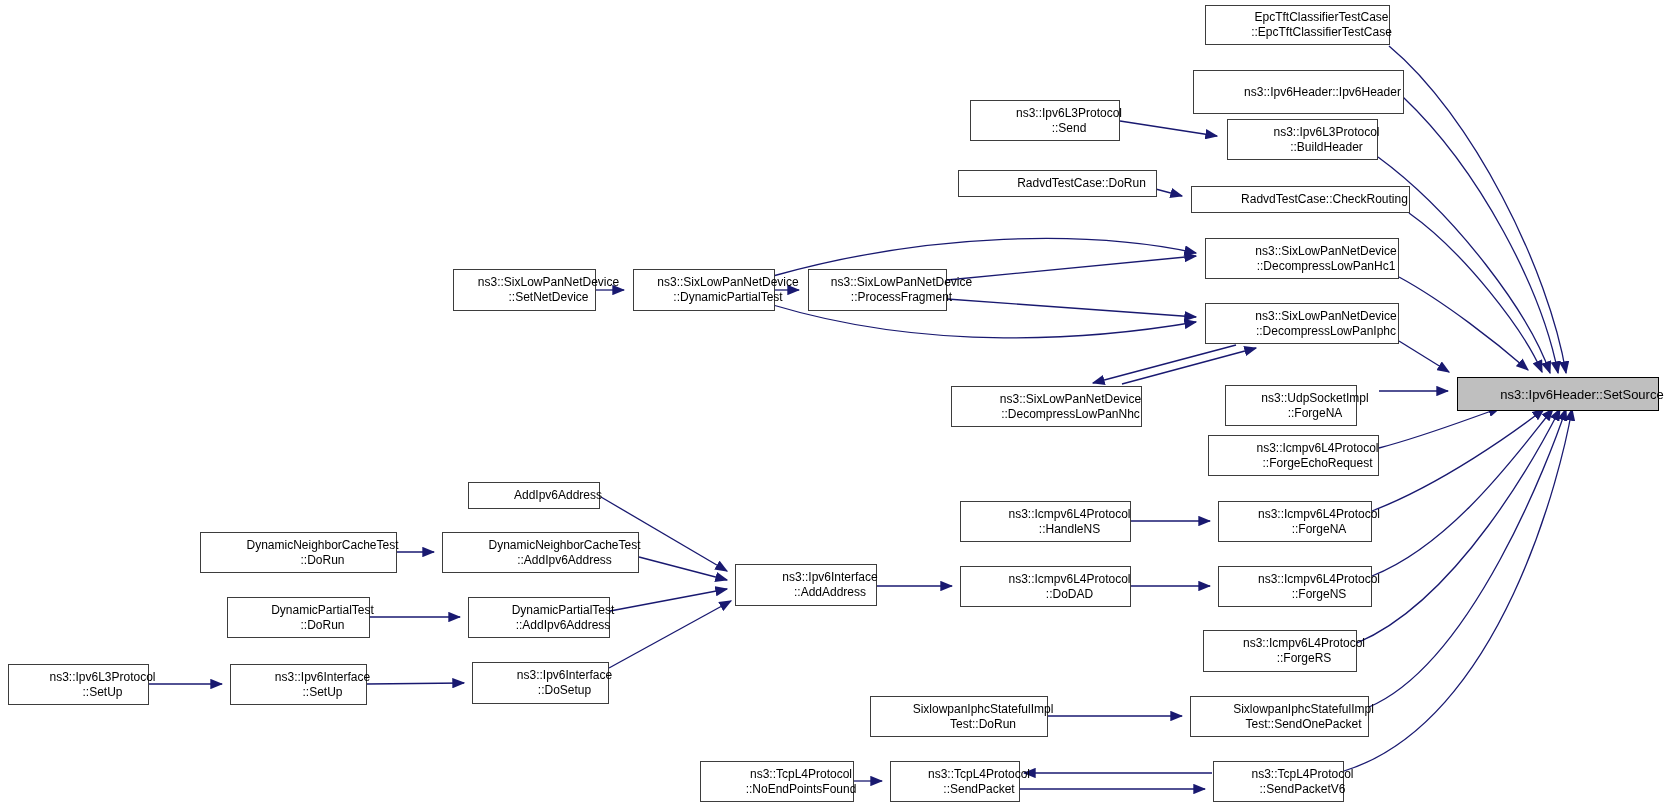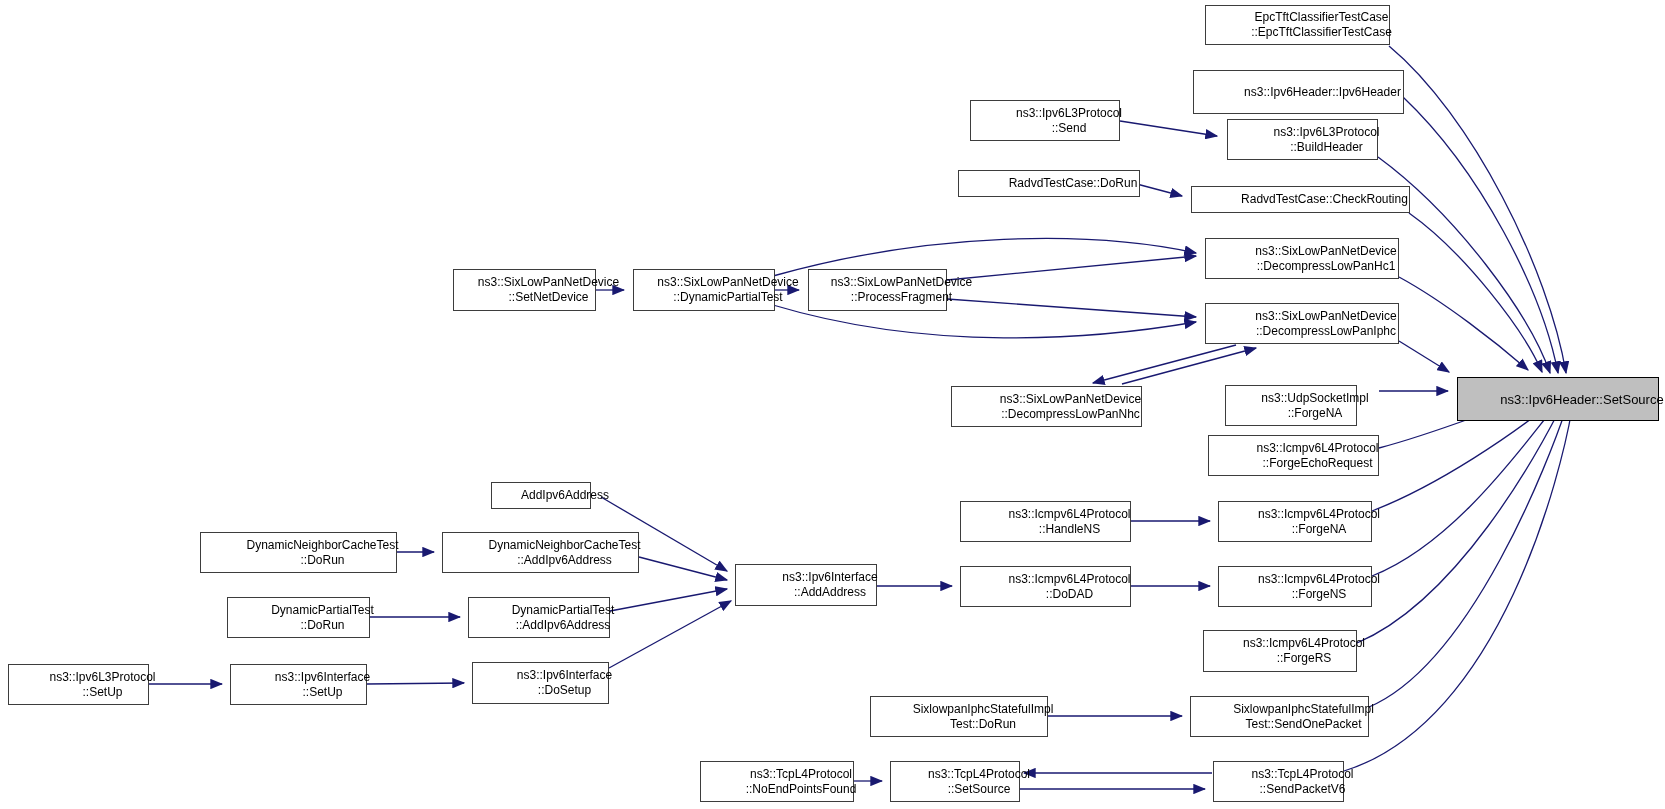--- a/index.html
+++ b/index.html
@@ -71,21 +71,21 @@
       <span>ns3::Ipv6Header::Ipv6Header</span>
     </div>
   <div class="node" style="left:970px;top:100px;width:150px;height:41px">
       <span>ns3::Ipv6L3Protocol</span>
       <span>::Send</span>
     </div>
   <div class="node" style="left:1227px;top:119px;width:151px;height:41px">
       <span>ns3::Ipv6L3Protocol</span>
       <span>::BuildHeader</span>
     </div>
-  <div class="node" style="left:958px;top:170px;width:182px;height:27px">
+  <div class="node" style="left:958px;top:170px;width:199px;height:27px">
       <span>RadvdTestCase::DoRun</span>
     </div>
   <div class="node" style="left:1191px;top:186px;width:219px;height:27px">
       <span>RadvdTestCase::CheckRouting</span>
     </div>
   <div class="node" style="left:453px;top:269px;width:143px;height:42px">
       <span>ns3::SixLowPanNetDevice</span>
       <span>::SetNetDevice</span>
     </div>
   <div class="node" style="left:633px;top:269px;width:142px;height:42px">
@@ -129,21 +129,21 @@
       <span>::DoDAD</span>
     </div>
   <div class="node" style="left:1218px;top:566px;width:154px;height:41px">
       <span>ns3::Icmpv6L4Protocol</span>
       <span>::ForgeNS</span>
     </div>
   <div class="node" style="left:1203px;top:630px;width:154px;height:42px">
       <span>ns3::Icmpv6L4Protocol</span>
       <span>::ForgeRS</span>
     </div>
-  <div class="node" style="left:491px;top:482px;width:100px;height:27px">
+  <div class="node" style="left:468px;top:482px;width:132px;height:27px">
       <span>AddIpv6Address</span>
     </div>
   <div class="node" style="left:200px;top:532px;width:197px;height:41px">
       <span>DynamicNeighborCacheTest</span>
       <span>::DoRun</span>
     </div>
   <div class="node" style="left:442px;top:532px;width:197px;height:41px">
       <span>DynamicNeighborCacheTest</span>
       <span>::AddIpv6Address</span>
     </div>
@@ -178,23 +178,23 @@
   <div class="node" style="left:1190px;top:696px;width:179px;height:41px">
       <span>SixlowpanIphcStatefulImpl</span>
       <span>Test::SendOnePacket</span>
     </div>
   <div class="node" style="left:700px;top:761px;width:154px;height:41px">
       <span>ns3::TcpL4Protocol</span>
       <span>::NoEndPointsFound</span>
     </div>
   <div class="node" style="left:890px;top:761px;width:130px;height:41px">
       <span>ns3::TcpL4Protocol</span>
-      <span>::SetSource</span>
+      <span>::SendPacket</span>
     </div>
   <div class="node" style="left:1213px;top:761px;width:131px;height:41px">
       <span>ns3::TcpL4Protocol</span>
       <span>::SendPacketV6</span>
     </div>
-  <div class="node target" style="left:1457px;top:377px;width:202px;height:44px">
+  <div class="node target" style="left:1457px;top:377px;width:202px;height:34px">
       <span>ns3::Ipv6Header::SetSource</span>
     </div>
 
 </div>
 
 </body></html>

